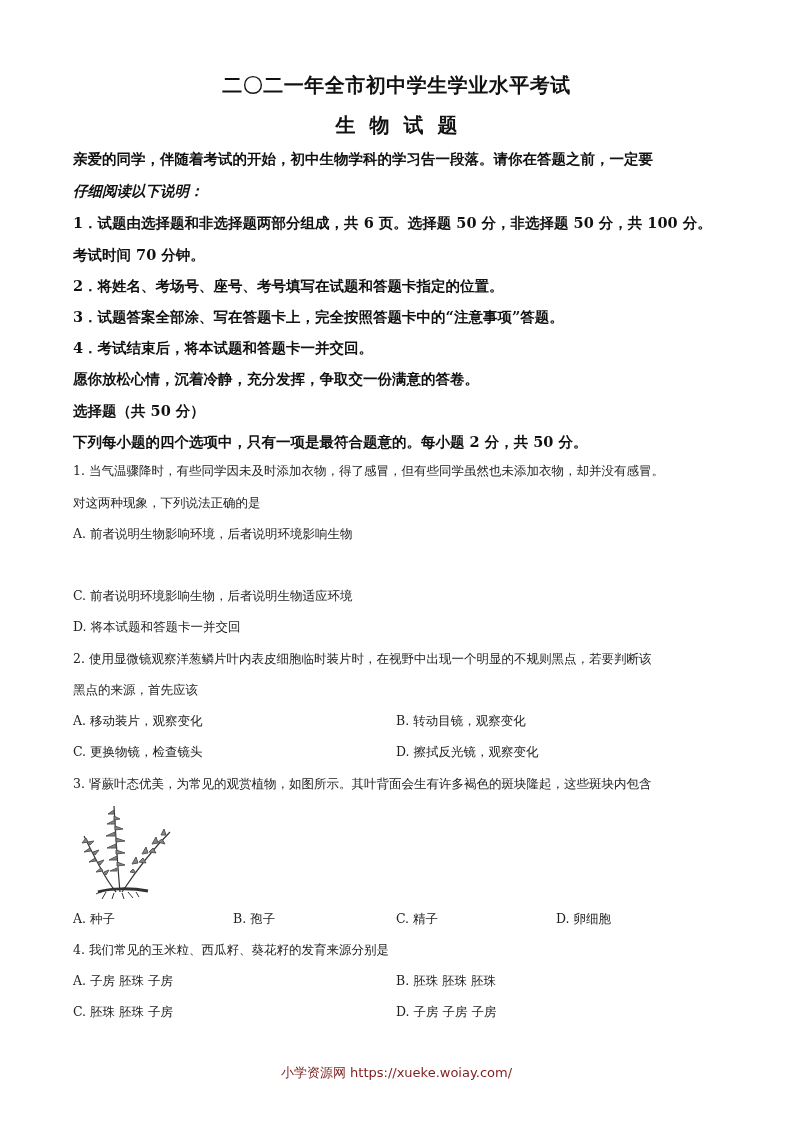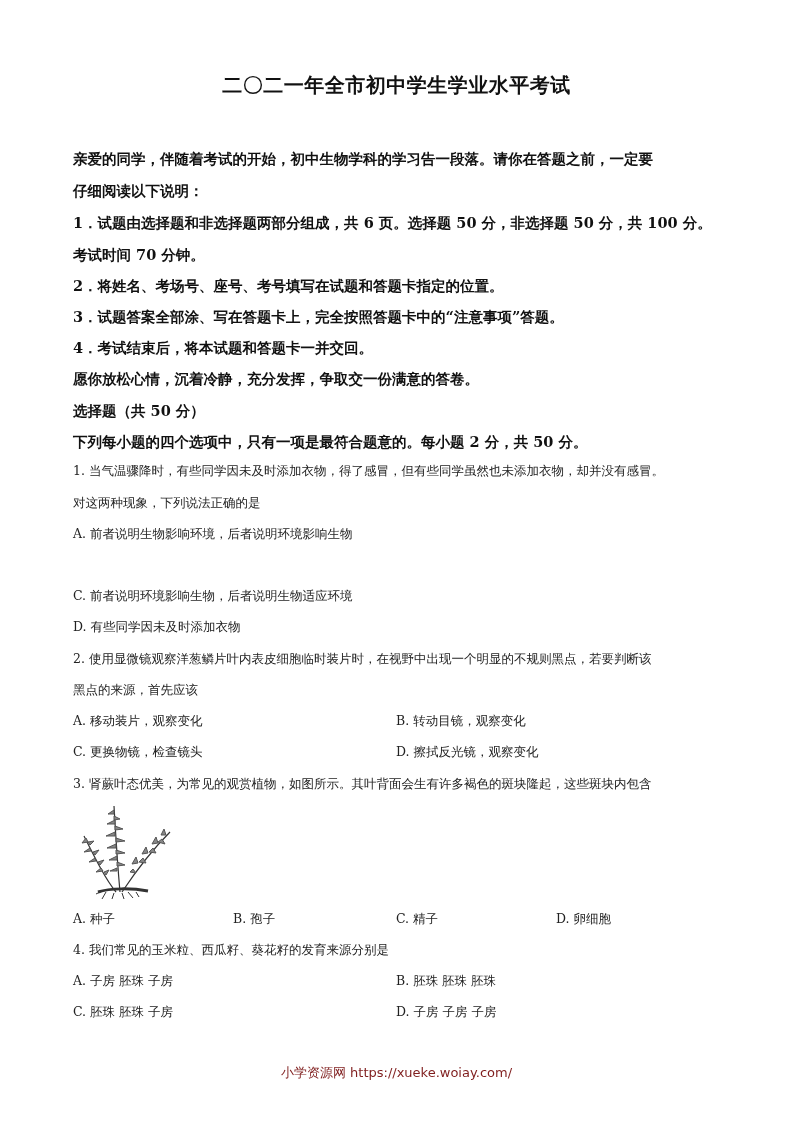--- a/index.html
+++ b/index.html
@@ -14,37 +14,38 @@
   .opt { position: absolute; white-space: nowrap; font-family: "DejaVu Serif", serif; font-size: 12.5px; color: #222; }
   .fern { position: absolute; left: 76px; top: 800px; width: 100px; height: 100px; }
   .footer { position: absolute; top: 1064px; left: 0; width: 793px; text-align: center; font-family: "DejaVu Sans", sans-serif; font-size: 13px; color: #7f1d1d; }
 </style>
 </head>
 <body>
 
 <div class="page">
 
   <div class="title t1">二〇二一年全市初中学生学业水平考试</div>
+  <div class="title t2">生物试题</div>
 
   <div class="line b" style="top:150px;">亲爱的同学，伴随着考试的开始，初中生物学科的学习告一段落。请你在答题之前，一定要</div>
-  <div class="line b" style="top:182px;">仔细阅读以下说明：</div>
+  <div class="line b" style="top:182px;font-style:italic;">仔细阅读以下说明：</div>
   <div class="line b" style="top:214px;">1．试题由选择题和非选择题两部分组成，共 6 页。选择题 50 分，非选择题 50 分，共 100 分。</div>
   <div class="line b" style="top:246px;">考试时间 70 分钟。</div>
   <div class="line b" style="top:277px;">2．将姓名、考场号、座号、考号填写在试题和答题卡指定的位置。</div>
   <div class="line b" style="top:308px;">3．试题答案全部涂、写在答题卡上，完全按照答题卡中的“注意事项”答题。</div>
   <div class="line b" style="top:339px;">4．考试结束后，将本试题和答题卡一并交回。</div>
   <div class="line b" style="top:370px;">愿你放松心情，沉着冷静，充分发挥，争取交一份满意的答卷。</div>
   <div class="line b" style="top:402px;">选择题（共 50 分）</div>
   <div class="line b" style="top:433px;">下列每小题的四个选项中，只有一项是最符合题意的。每小题 2 分，共 50 分。</div>
 
   <div class="line n" style="top:463px;">1. 当气温骤降时，有些同学因未及时添加衣物，得了感冒，但有些同学虽然也未添加衣物，却并没有感冒。</div>
   <div class="line n" style="top:495px;">对这两种现象，下列说法正确的是</div>
   <div class="opt" style="left:73px; top:526px;">A. 前者说明生物影响环境，后者说明环境影响生物</div>
   <div class="opt" style="left:73px; top:588px;">C. 前者说明环境影响生物，后者说明生物适应环境</div>
-  <div class="opt" style="left:73px; top:619px;">D. 有些同学因未及时添加衣物</div>
+  <div class="opt" style="left:73px; top:619px;">D. 将本试题和答题卡一并交回</div>
 
   <div class="line n" style="top:651px;">2. 使用显微镜观察洋葱鳞片叶内表皮细胞临时装片时，在视野中出现一个明显的不规则黑点，若要判断该</div>
   <div class="line n" style="top:682px;">黑点的来源，首先应该</div>
   <div class="opt" style="left:73px; top:713px;">A.  移动装片，观察变化</div>
   <div class="opt" style="left:396px; top:713px;">B.  转动目镜，观察变化</div>
   <div class="opt" style="left:73px; top:744px;">C.  更换物镜，检查镜头</div>
   <div class="opt" style="left:396px; top:744px;">D.  擦拭反光镜，观察变化</div>
 
   <div class="line n" style="top:776px;">3. 肾蕨叶态优美，为常见的观赏植物，如图所示。其叶背面会生有许多褐色的斑块隆起，这些斑块内包含</div>
 

